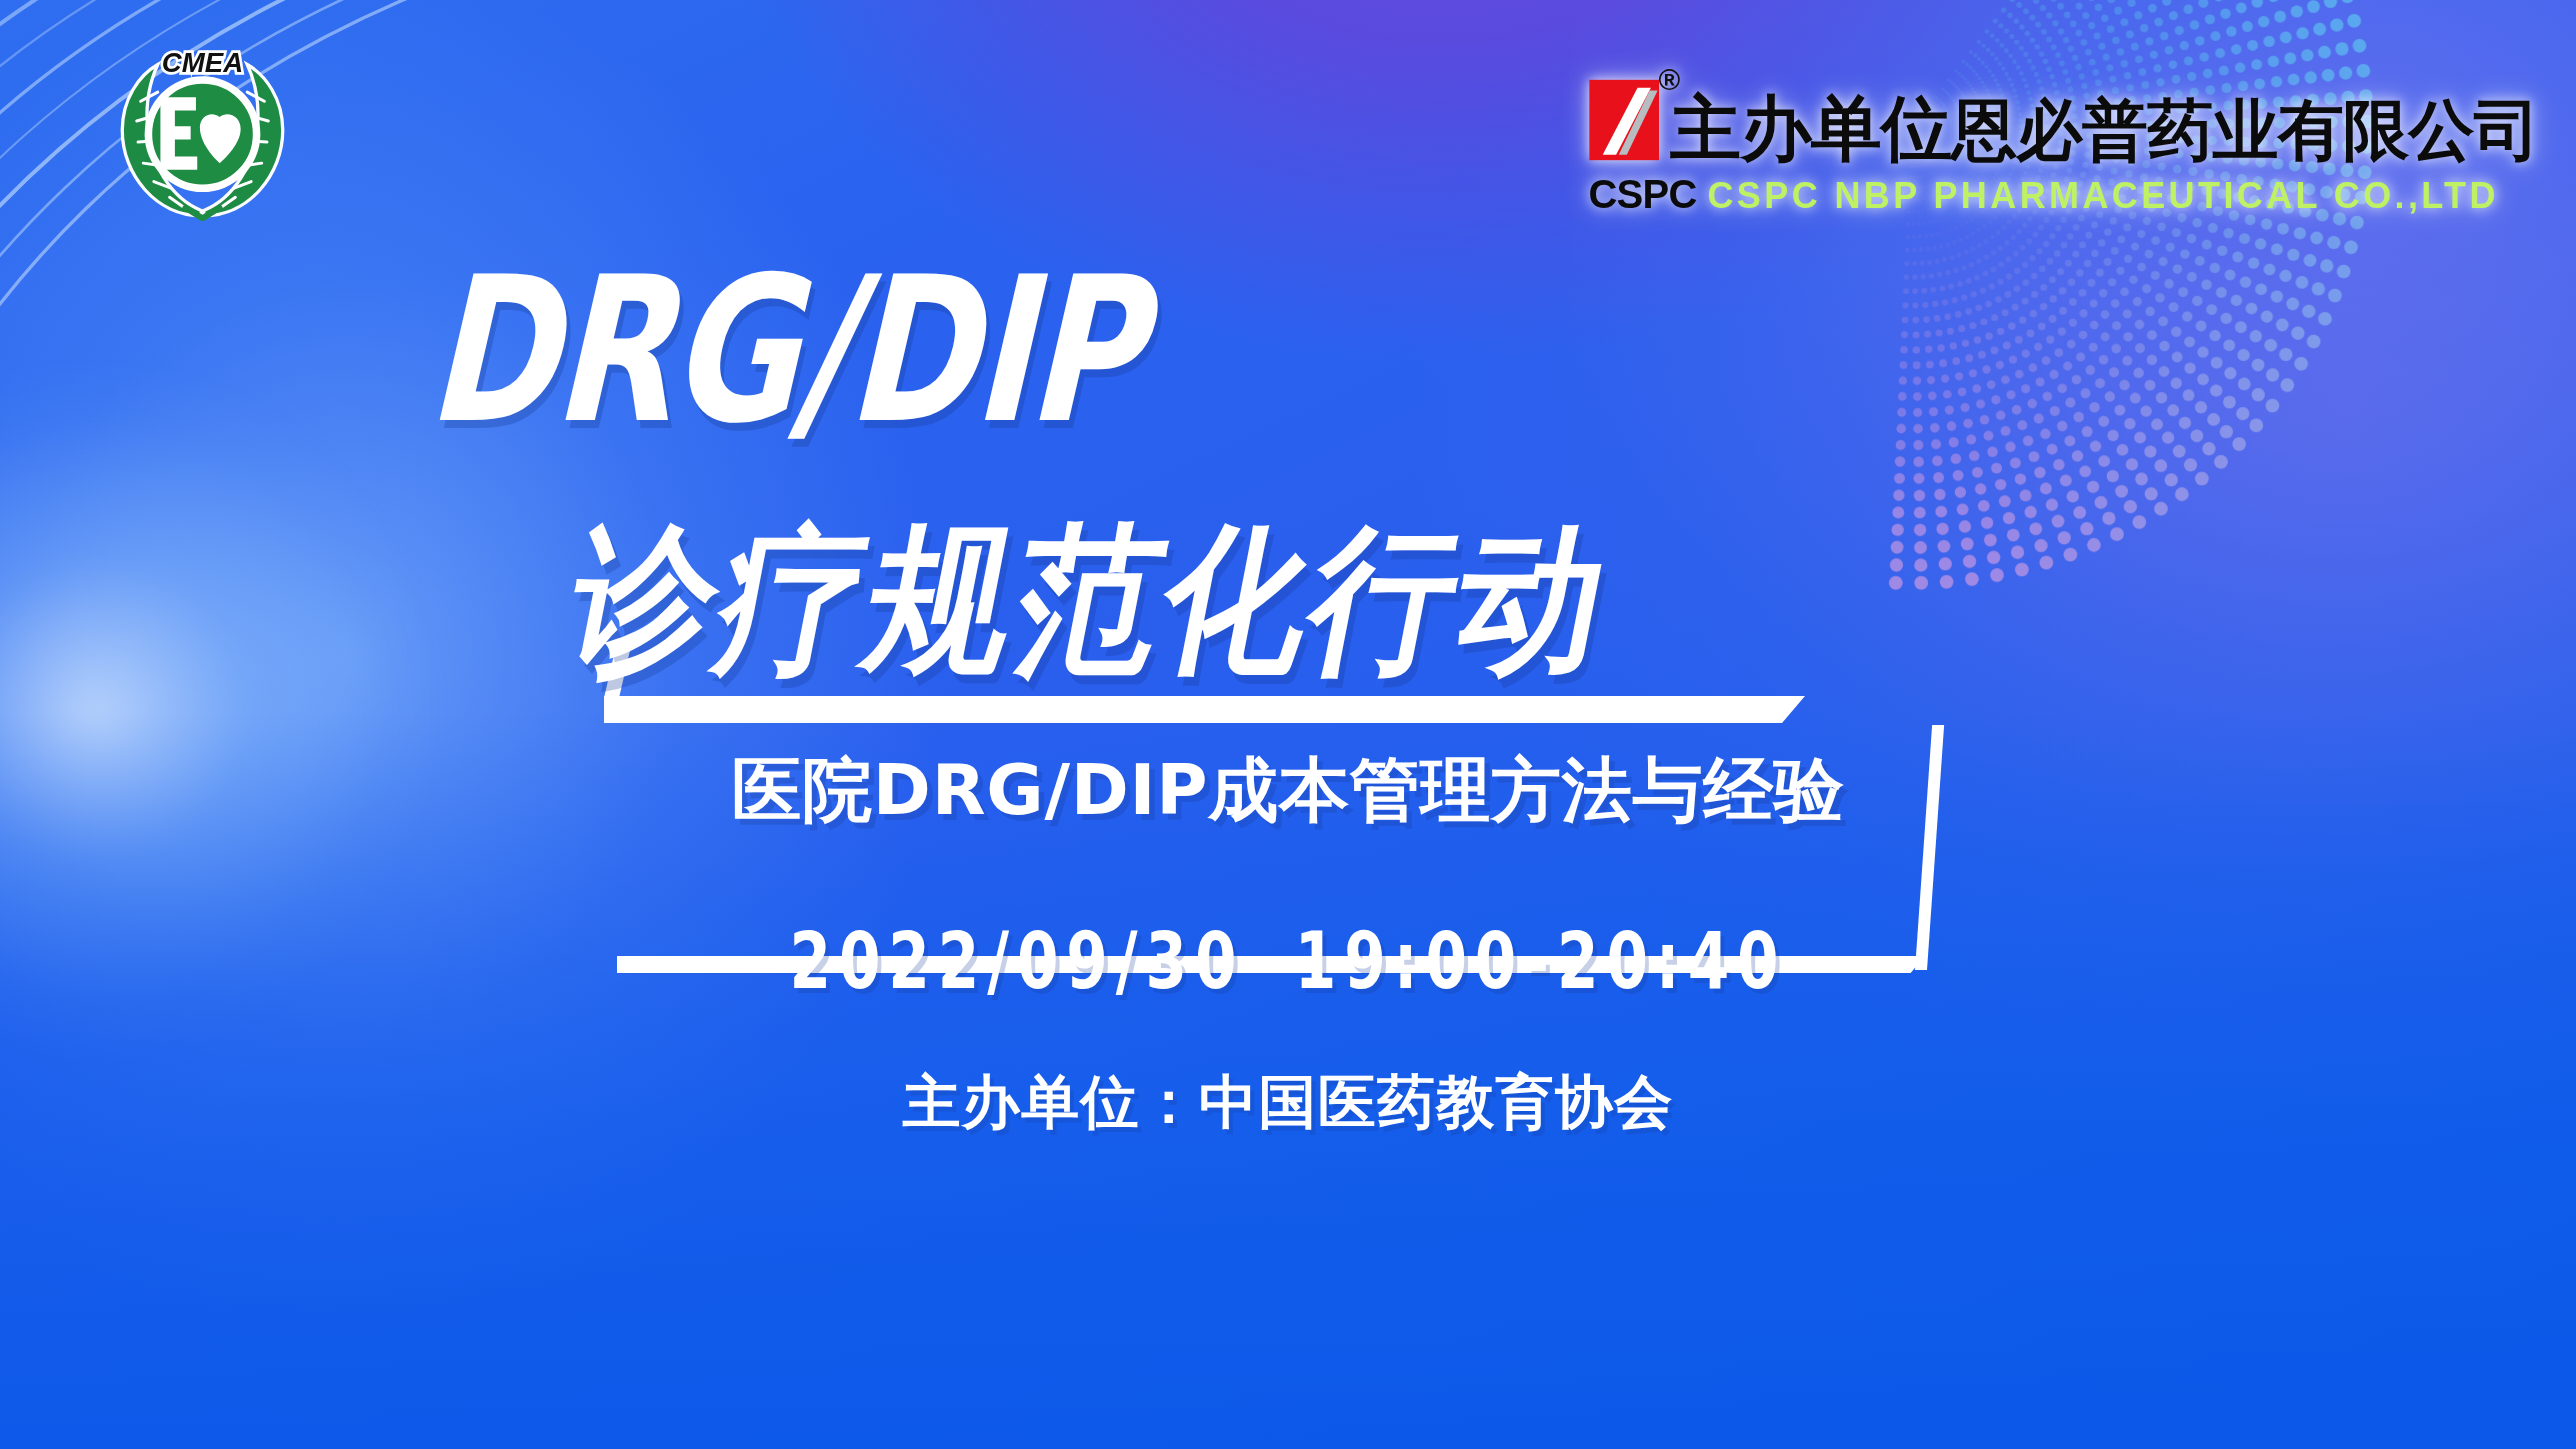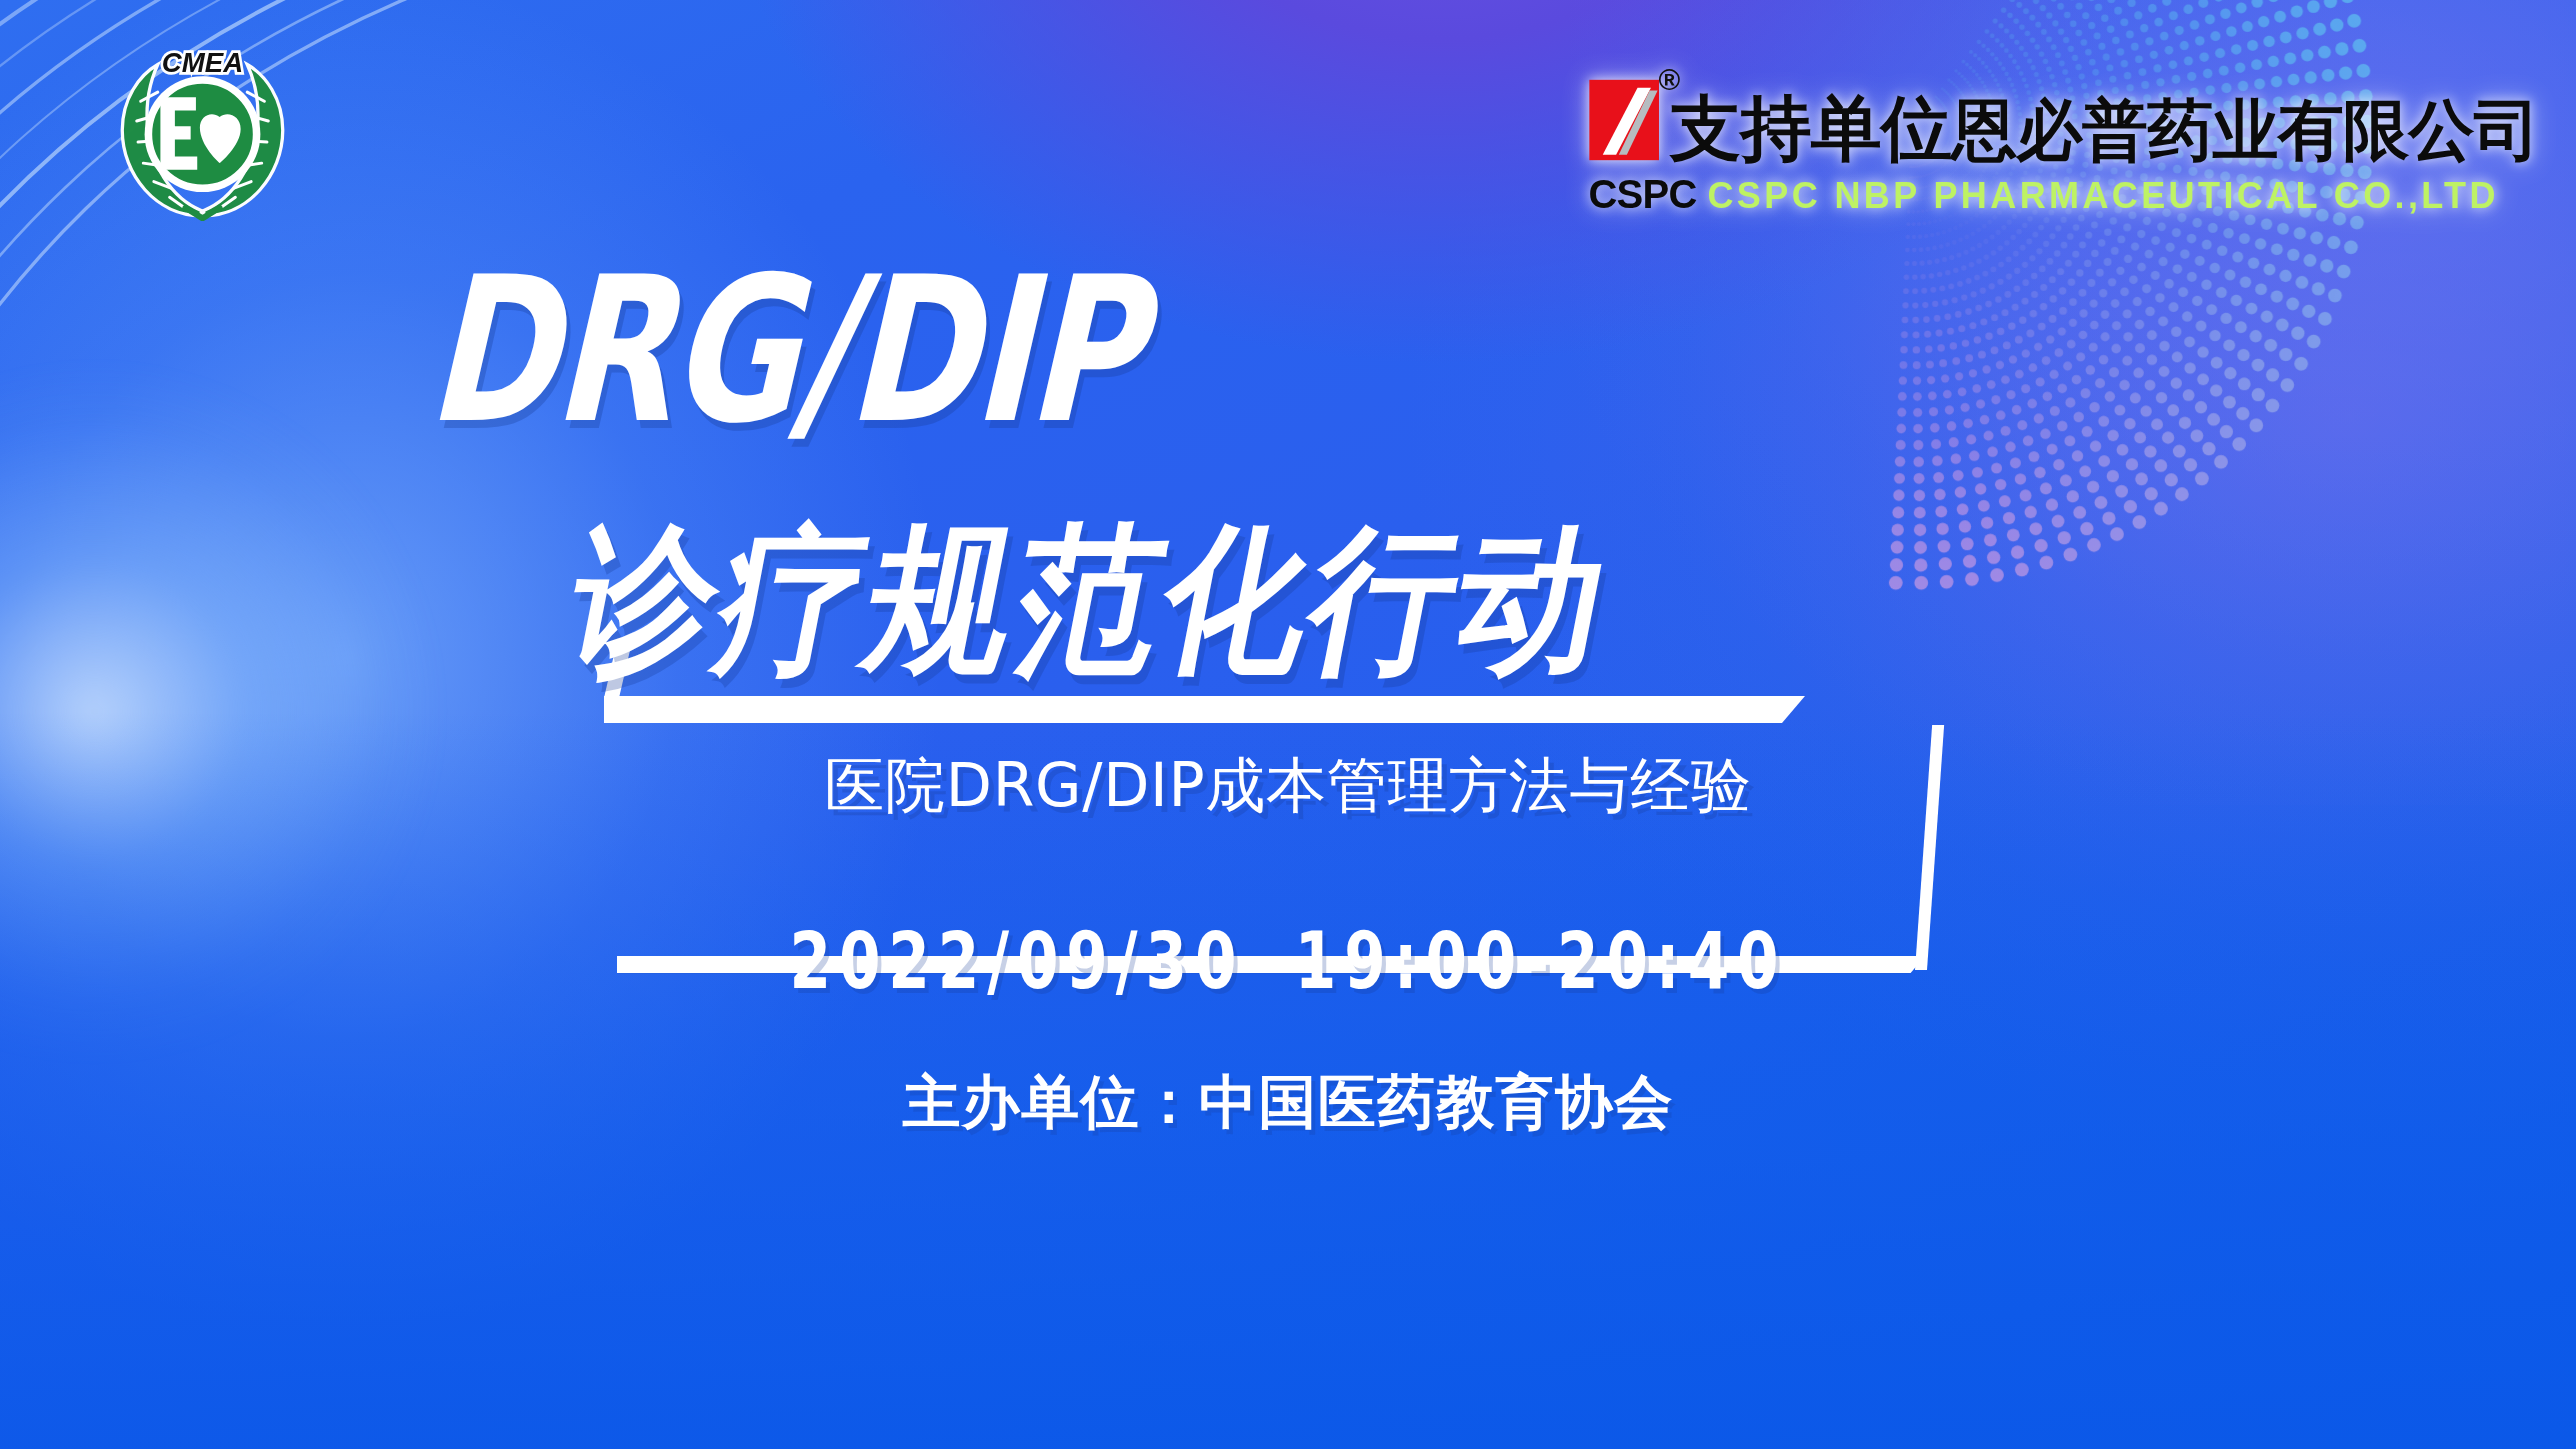--- a/index.html
+++ b/index.html
@@ -121,21 +121,21 @@
     clip-path:polygon(0 0, 100% 0, calc(100% - 14.8px) 100%, 0 100%);
   }
   .rule-2-stub {
     position:absolute; left:1915px; top:725px;
     width:12px; height:245px; background:#ffffff;
     transform:skewX(-4deg); transform-origin:bottom left;
   }
 
   .subtitle {
     position:absolute; left:50%; top:755px; transform:translateX(-50%);
-    font-size:60px; line-height:1; font-weight:400;
+    font-size:70px; line-height:1; font-weight:700;
     color:#ffffff; letter-spacing:0.7px;
     font-family:"DejaVu Sans","Liberation Sans",sans-serif;
     text-shadow:5.4px 6px 0 rgba(22,58,150,0.26);
     white-space:nowrap;
   }
 
   .datetime {
     position:absolute; left:50%; top:922px; transform:translateX(-50%) scaleX(0.84);
     font-size:79px; line-height:1; font-weight:700;
     color:#ffffff; letter-spacing:9.4px;
@@ -1587,21 +1587,21 @@
   <div class="cspc-logo">
     <div class="cspc-row1">
       <div class="cspc-mark">
         <svg viewBox="0 0 112 128" width="75" height="86">
           <rect x="2" y="4" width="104" height="120" fill="#e8101a"></rect>
           <polygon points="74,16 94,16 42,116 22,116" fill="#ffffff"></polygon>
           <polygon points="92,20 104,20 58,116 46,116" fill="#b6bcc0"></polygon>
         </svg>
         <span class="cspc-reg">®</span>
       </div>
-      <div class="cspc-cn"><span class="big">支持单位</span><span>恩必普药业有限公司</span></div>
+      <div class="cspc-cn"><span class="big">主办单位</span><span>恩必普药业有限公司</span></div>
     </div>
     <div class="cspc-row2">
       <span class="cspc-abbr">CSPC</span>
       <span class="cspc-en">CSPC NBP  PHARMACEUTICAL CO.,LTD</span>
     </div>
   </div>
 
   <div class="title-zone">
     <div class="rule-1-stub"></div>
     <div class="rule-1"></div>

